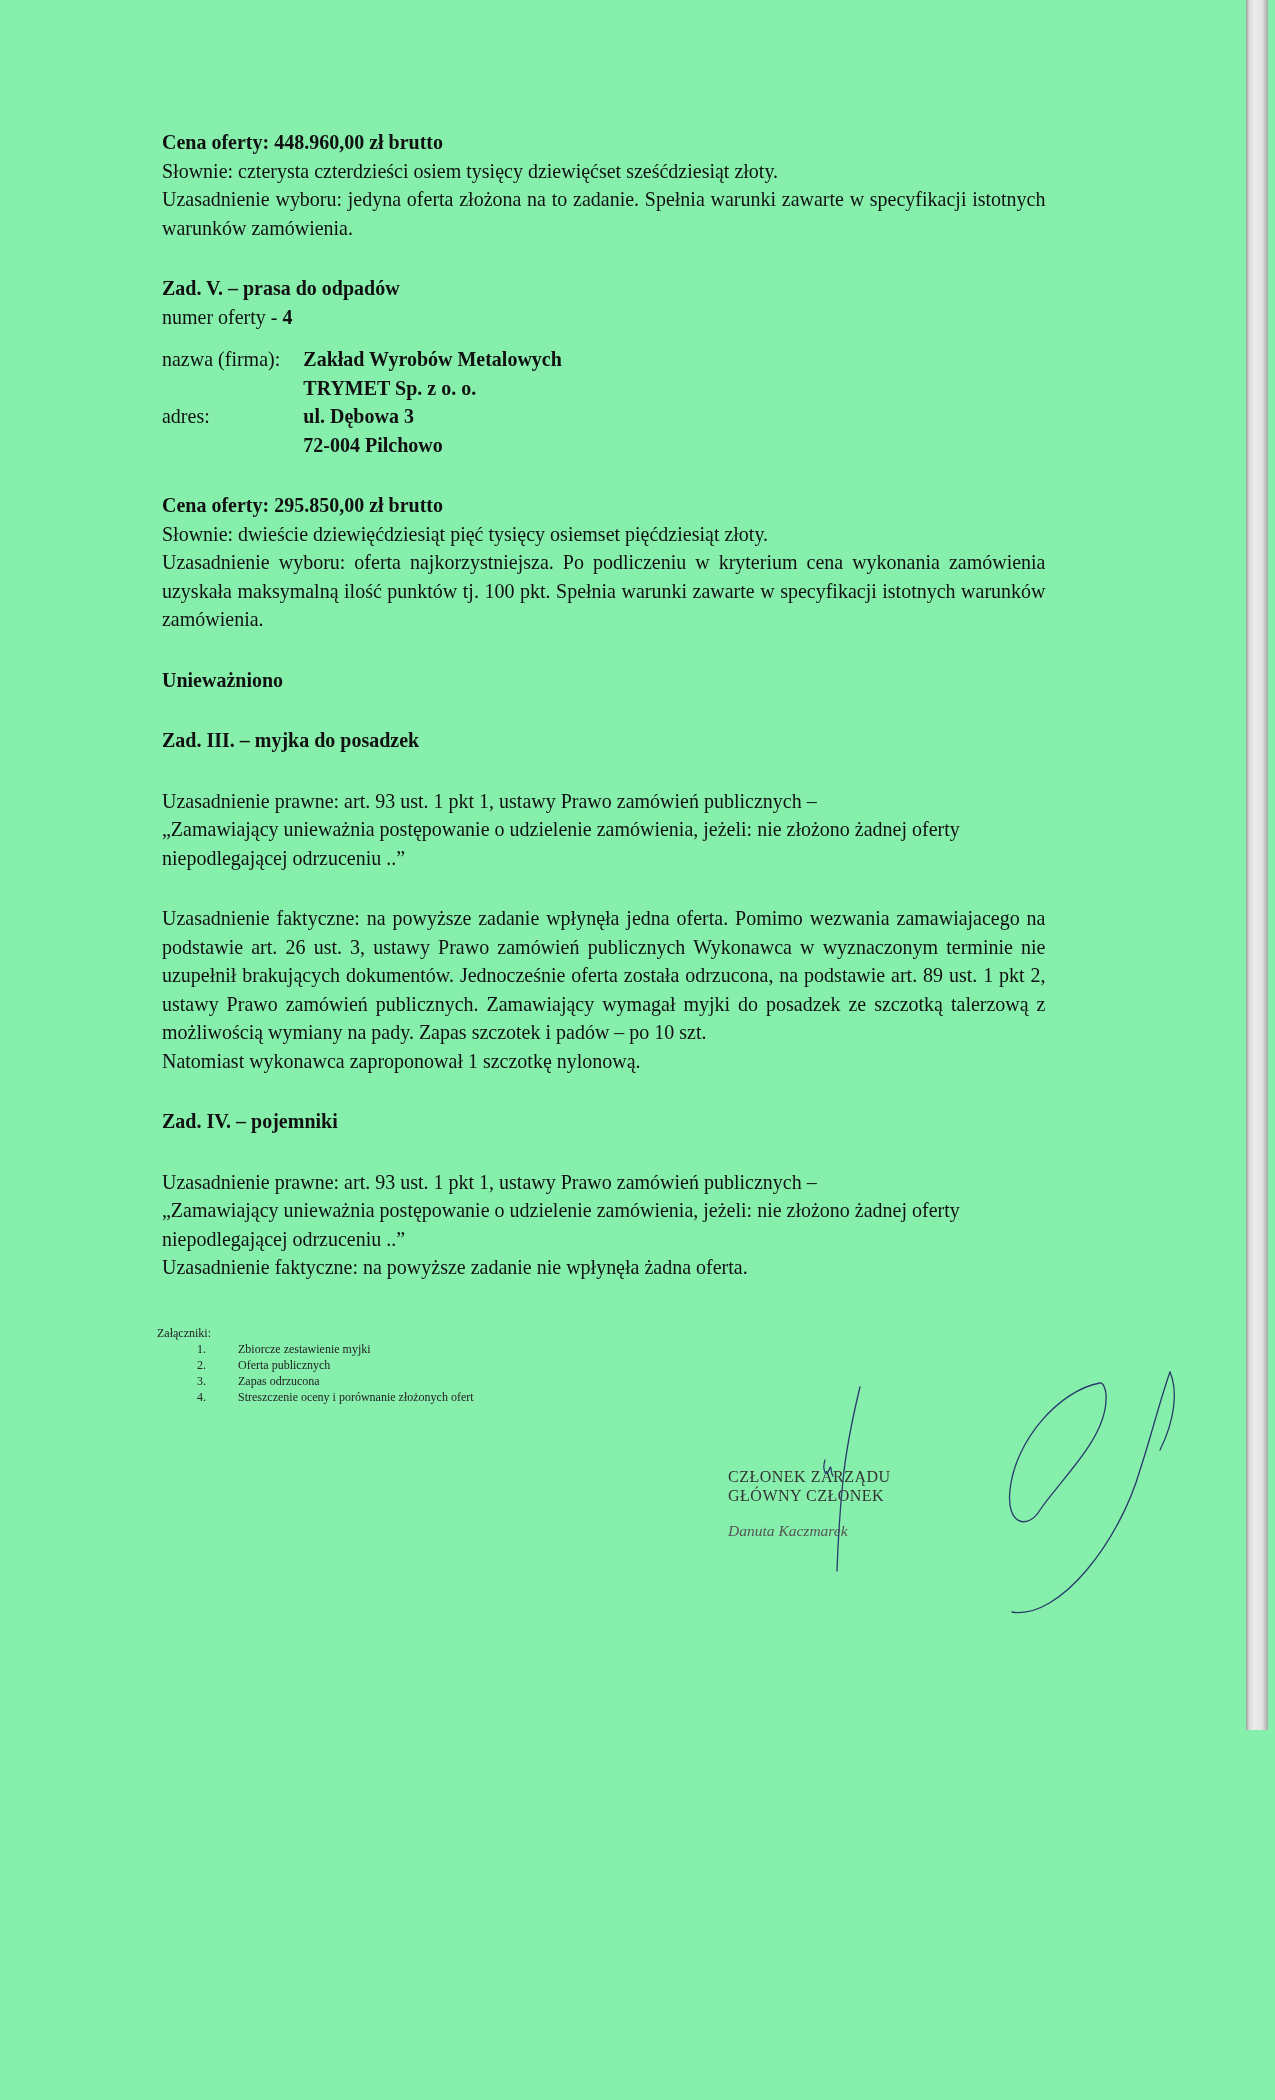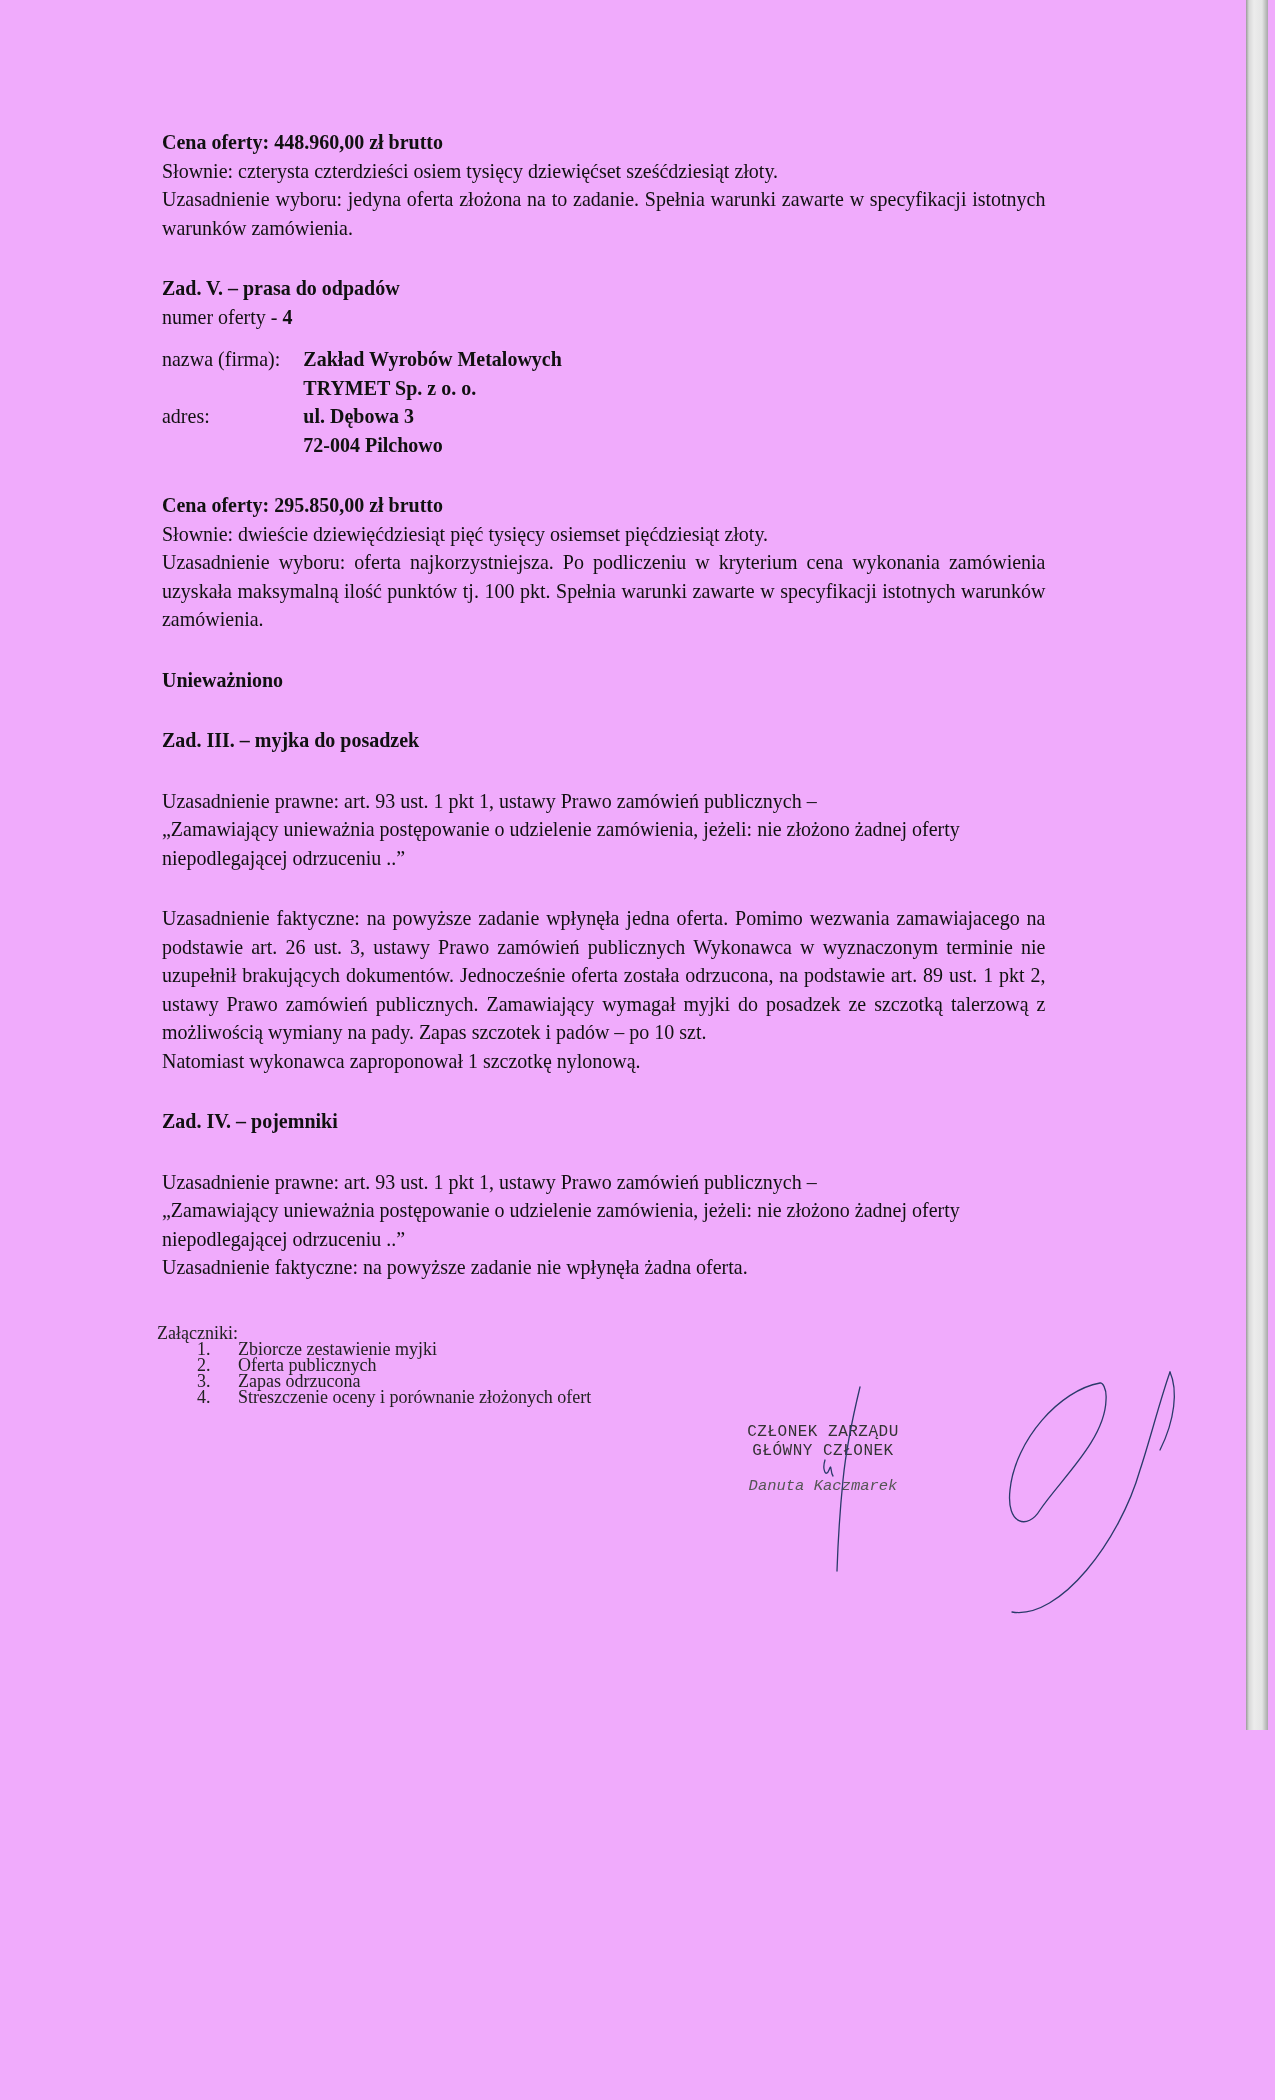--- a/index.html
+++ b/index.html
@@ -1,19 +1,19 @@
 <!DOCTYPE html>
 <html><head>
 <meta charset="utf-8">
 <style>
   html, body { margin: 0; padding: 0; background: #ffffff; }
   body { width: 1275px; height: 2100px; position: relative; overflow: hidden; }
   .page {
     position: absolute; left: 0; top: 0; width: 1275px; height: 2100px;
-    background: #f0abfc;
+    background: #86efac;
     font-family: "Liberation Serif", serif;
     color: #111111;
   }
   .scan-edge {
     position: absolute; left: 1246px; top: 0; width: 22px; height: 1730px;
     background: linear-gradient(to right, #9a9a9a 0px, #d8d8d8 3px, #ececec 8px, #e4e4e4 16px, #a8a8a8 22px);
   }
   .content {
     position: absolute; left: 162px; top: 128px; width: 950px;
     font-size: 21.5px; line-height: 28.5px;
@@ -22,28 +22,28 @@
   .b { font-weight: bold; }
   .p { margin: 0; }
   .justify { text-align: justify; text-align-last: left; }
   .gap-s { height: 14px; }
   .gap-l { height: 32px; }
   .firm-row { display: flex; }
   .firm-label { width: 152px; flex: none; }
   .firm-indent { padding-left: 152px; }
   .attachments {
     position: absolute; left: 157px; top: 1325px;
-    font-family: "Liberation Serif", serif; font-size: 18px; line-height: 16px; color: #222;
+    font-family: "Liberation Serif", serif; font-size: 12px; line-height: 16px; color: #222;
   }
   .attachments ol { margin: 0; padding: 0; list-style: none; }
   .attachments li { display: flex; }
   .attachments .num { width: 41px; padding-left: 40px; flex: none; }
   .sig {
-    position: absolute; font-family: Liberation Mono, monospace; color: #333;
-    text-align: center; font-size: 16px; line-height: 19px; letter-spacing: 0.5px;
+    position: absolute; font-family: Liberation Serif, serif; color: #333;
+    text-align: left; font-size: 16px; line-height: 19px; letter-spacing: 0.5px; margin-top: 44px;
   }
   .sig .name { font-style: italic; font-size: 15.5px; margin-top: 16px; letter-spacing: 0; color: #555; }
   .sig-left { left: 728px; top: 1423px; width: 190px; }
   .sig-right { left: 955px; top: 1423px; width: 200px; }
   .sig-right .spaced { letter-spacing: 6px; }
   .signature-svg { position: absolute; left: 0; top: 0; pointer-events: none; }
 </style>
 </head>
 <body>
 

